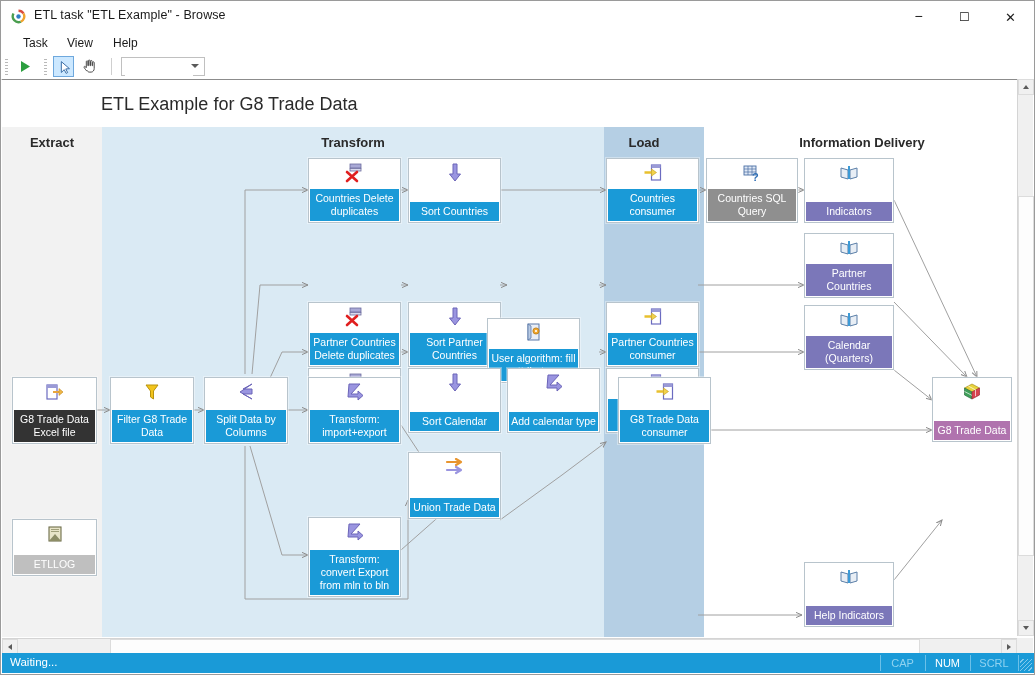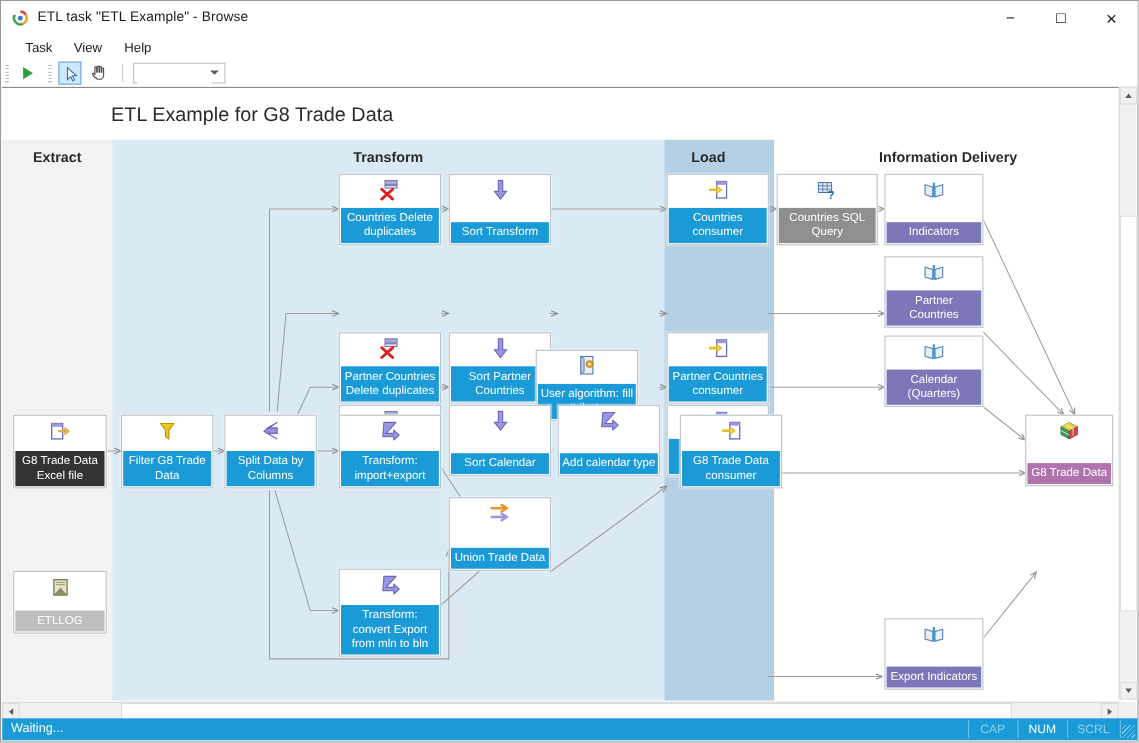--- a/index.html
+++ b/index.html
@@ -290,21 +290,21 @@
       </div>
       <div class="cap cap-blue">Countries Delete duplicates</div>
     </div>
 
     <div class="node" style="left:406px;top:78px;width:93px;height:65px;">
       <div class="ico">
         <svg class="ic" style="top:4px;" width="14" height="20" viewBox="0 0 14 20">
           <path d="M5 1 L9 1 L9 11 L12.5 11 L7 18 L1.5 11 L5 11 Z" fill="#9a95e0" stroke="#6b64b8" stroke-width="1"></path>
         </svg>
       </div>
-      <div class="cap cap-blue">Sort Transform</div>
+      <div class="cap cap-blue">Sort Countries</div>
     </div>
 
     <div class="node" style="left:306px;top:222px;width:93px;height:65px;">
       <div class="ico">
         <svg class="ic" style="top:3px;" width="20" height="21" viewBox="0 0 20 21">
           <rect x="5" y="2" width="11" height="4" fill="#a9a9d6" stroke="#6b6b9e" stroke-width=".8"></rect>
           <rect x="5" y="6.5" width="11" height="2.5" fill="#d9d9ec" stroke="#6b6b9e" stroke-width=".8"></rect>
           <path d="M2 10 L12 19 M12 10 L2 19" stroke="#e01f1f" stroke-width="2.6" stroke-linecap="round"></path>
         </svg>
       </div>
@@ -494,21 +494,21 @@
     </div>
 
     <div class="node" style="left:802px;top:482px;width:90px;height:65px;">
       <div class="ico">
         <svg class="ic" style="top:5px;" width="20" height="18" viewBox="0 0 20 18">
           <path d="M2 4 L9 6 L9 15 L2 13 Z" fill="#e8eef5" stroke="#5b7fa8" stroke-width="1"></path>
           <path d="M18 4 L11 6 L11 15 L18 13 Z" fill="#e8eef5" stroke="#5b7fa8" stroke-width="1"></path>
           <rect x="9" y="2" width="2" height="13" fill="#3c9ad6"></rect>
         </svg>
       </div>
-      <div class="cap cap-purple">Export Indicators</div>
+      <div class="cap cap-purple">Help Indicators</div>
     </div>
 
    </div>
   </div>
 
   <div class="vsb">
     <div class="sb-btn" style="left:0;top:0;">
       <div class="sb-arrow" style="border-left:3.5px solid transparent;border-right:3.5px solid transparent;border-bottom:4px solid #5a5a5a;"></div>
     </div>
     <div class="sb-thumb" style="left:0;top:117px;width:16px;height:360px;"></div>

